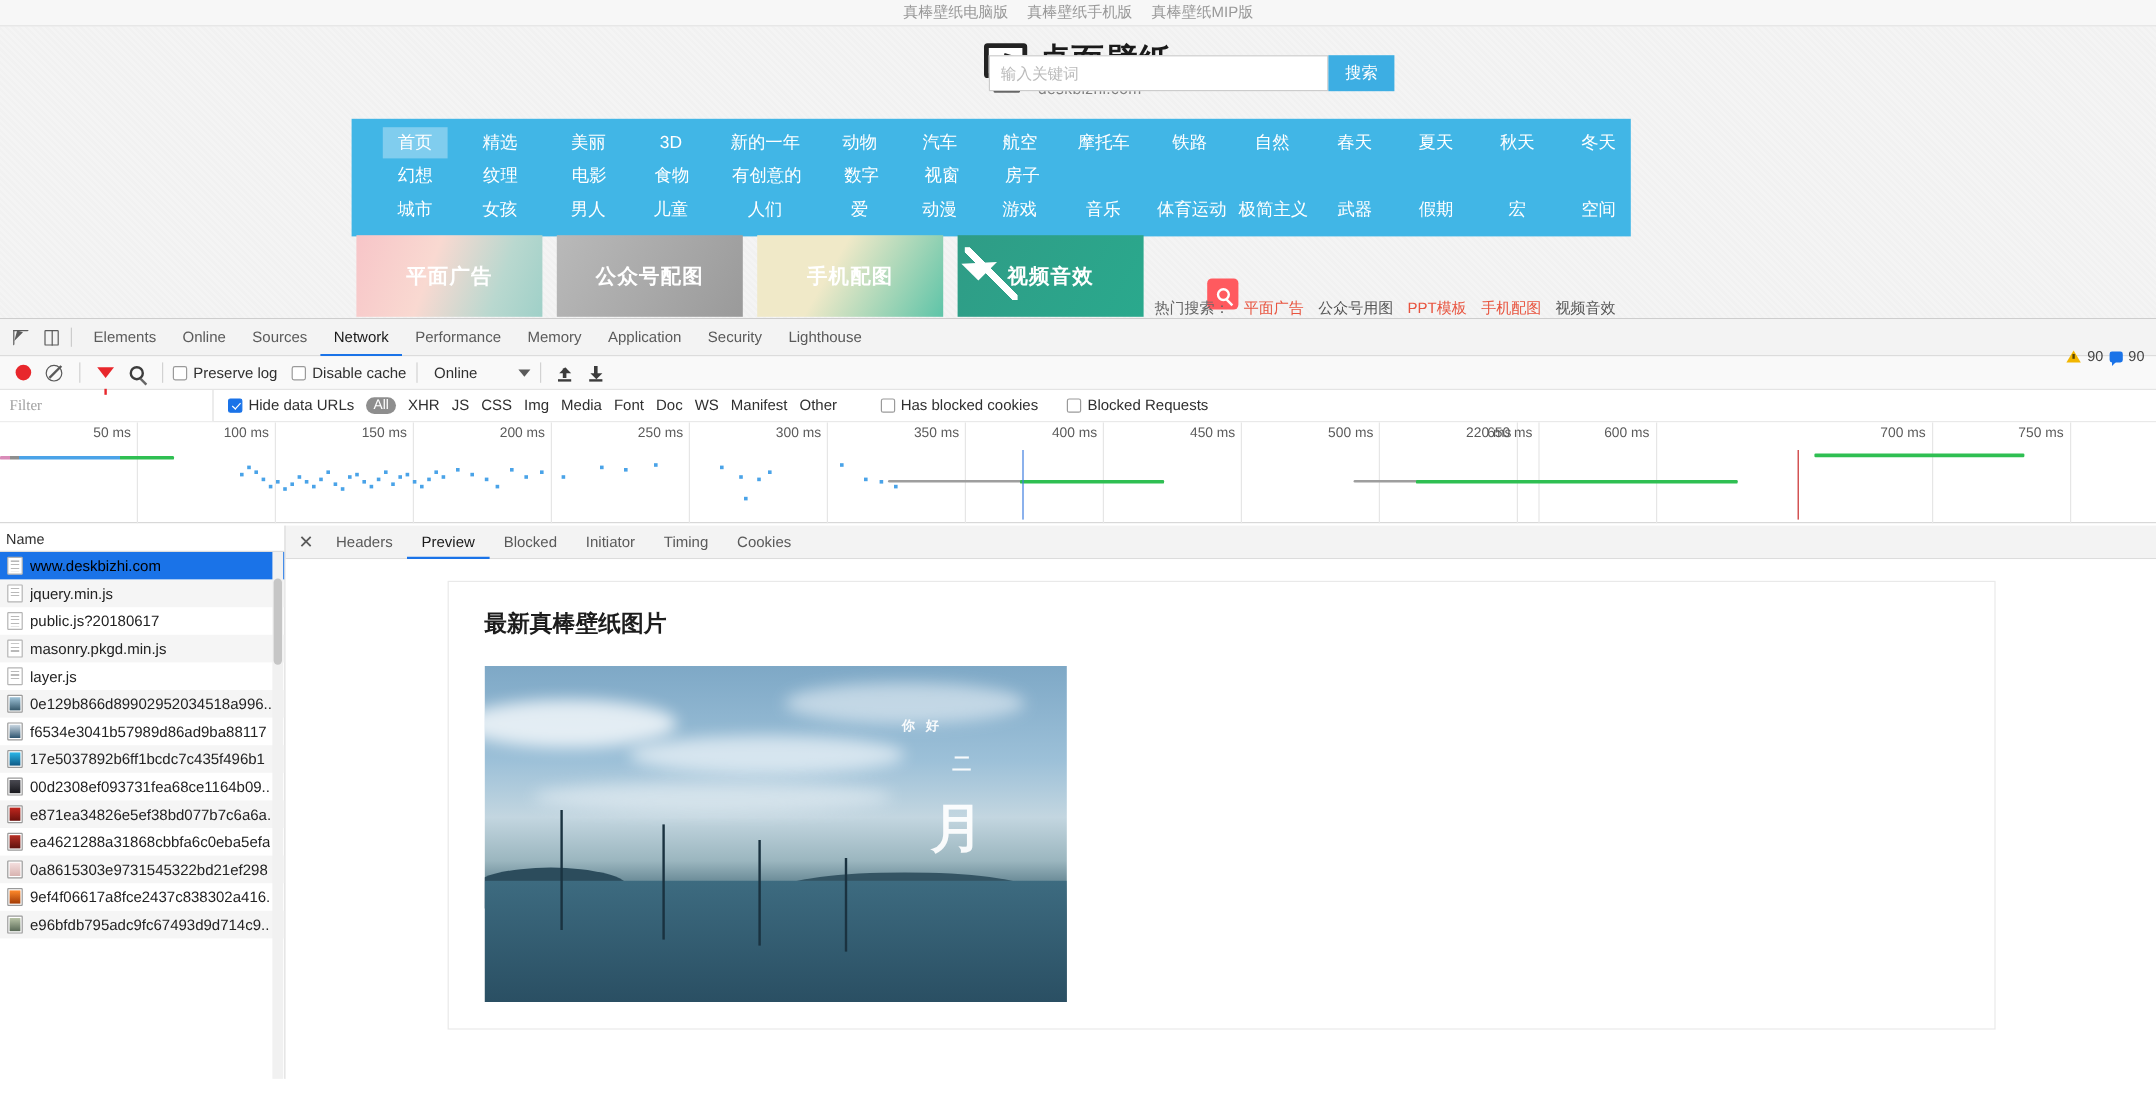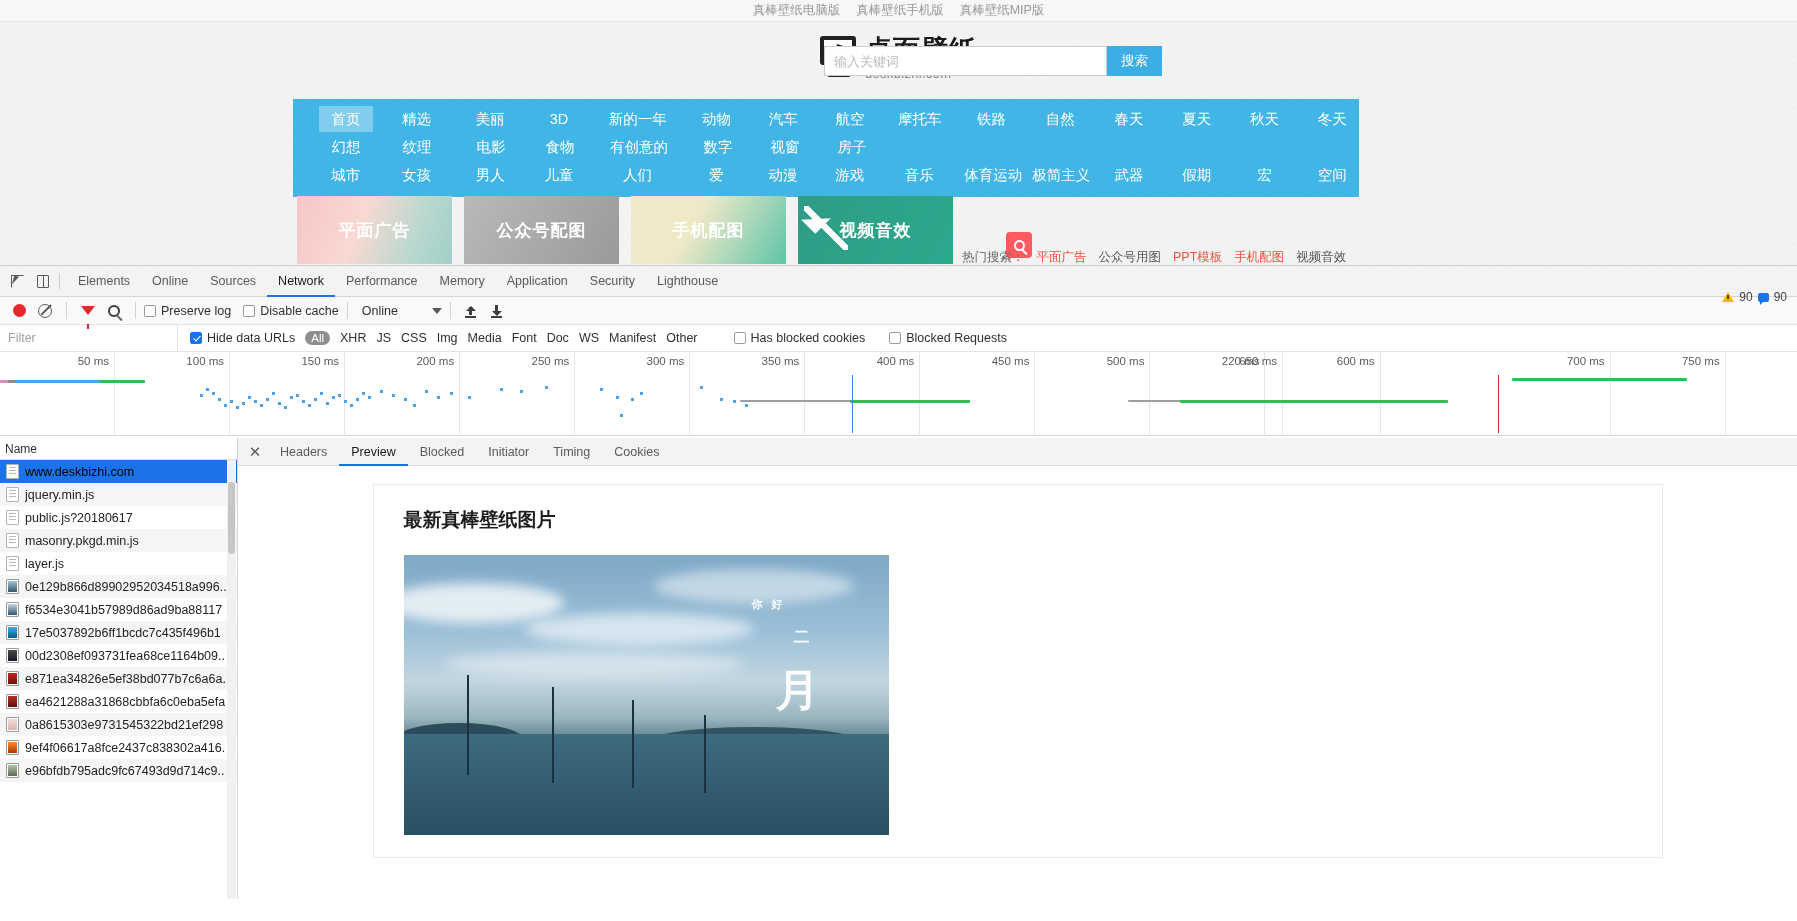--- a/index.html
+++ b/index.html
@@ -156,21 +156,21 @@
   .arrow-up:after{content:'';position:absolute;left:0.5px;top:2px;width:0;height:0;border-left:5px solid transparent;border-right:5px solid transparent;border-bottom:5px solid #3c3c3c;}
   .arrow-up .base,.arrow-dn .base{position:absolute;left:0;bottom:0;width:11px;height:2px;background:#3c3c3c;}
   .arrow-dn:before{content:'';position:absolute;left:4px;top:1px;width:3px;height:7px;background:#3c3c3c;}
   .arrow-dn:after{content:'';position:absolute;left:0.5px;top:7px;width:0;height:0;border-left:5px solid transparent;border-right:5px solid transparent;border-top:5px solid #3c3c3c;}
 
   .dt-filterbar {
     height: 27px; display: flex; align-items: center; border-bottom: 1px solid #e4e4e4; background: #fff;
   }
   .filt-input {
     width: 178px; height: 100%; border: 0; border-right: 1px solid #e0e0e0; padding: 0 8px;
-    font-size: 12.5px; outline: none; font-family: Liberation Sans, sans-serif; color: #4c1d95;
+    font-size: 12.5px; outline: none; font-family: Liberation Serif, serif; color: #4c1d95;
   }
   .filt-input::placeholder { color: #a0a0a0; }
   .types { display: flex; align-items: center; gap: 10px; padding-left: 12px; font-size: 12.5px; color: #303030;}
   .type-all {
     background: #8e8e8e; color: #fff; border-radius: 9px; padding: 1px 6px; font-size: 11.5px;
   }
   .types span { cursor: pointer; white-space: nowrap; }
 
   .overview { height: 84px; border-bottom: 1px solid #d8d8d8; position: relative; background: #fff; }
   .tick {

